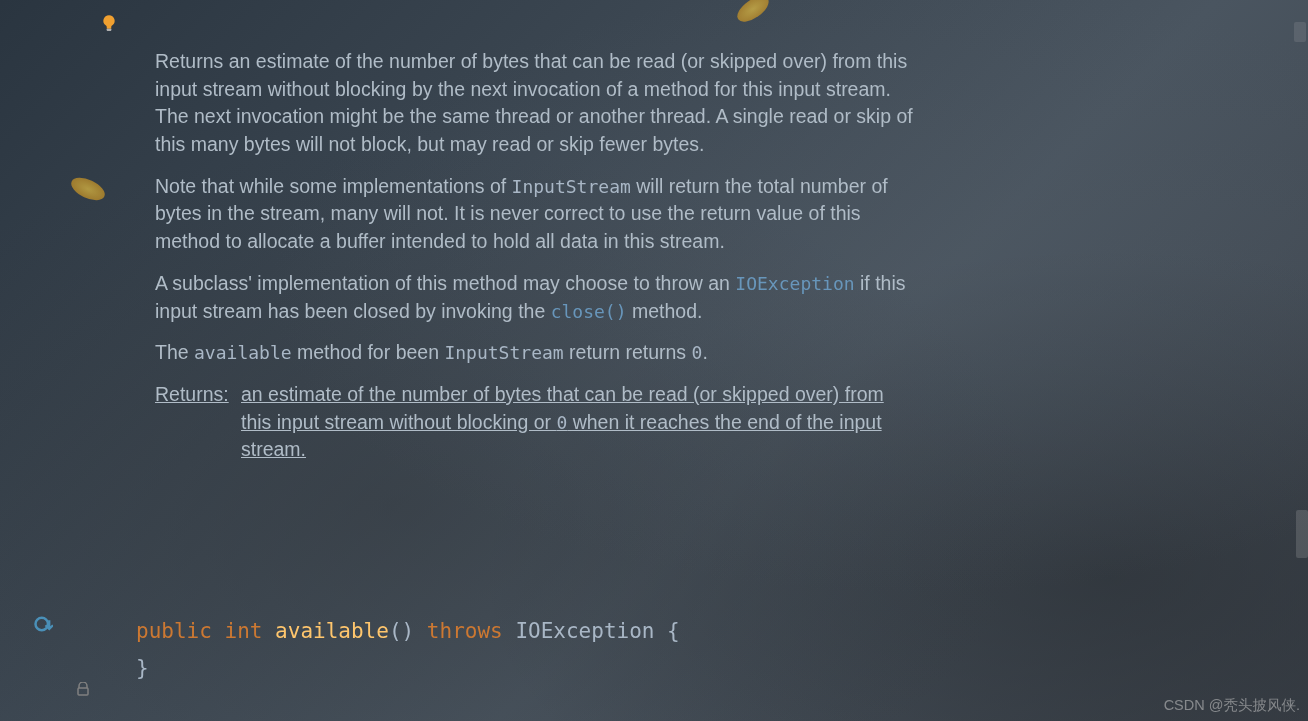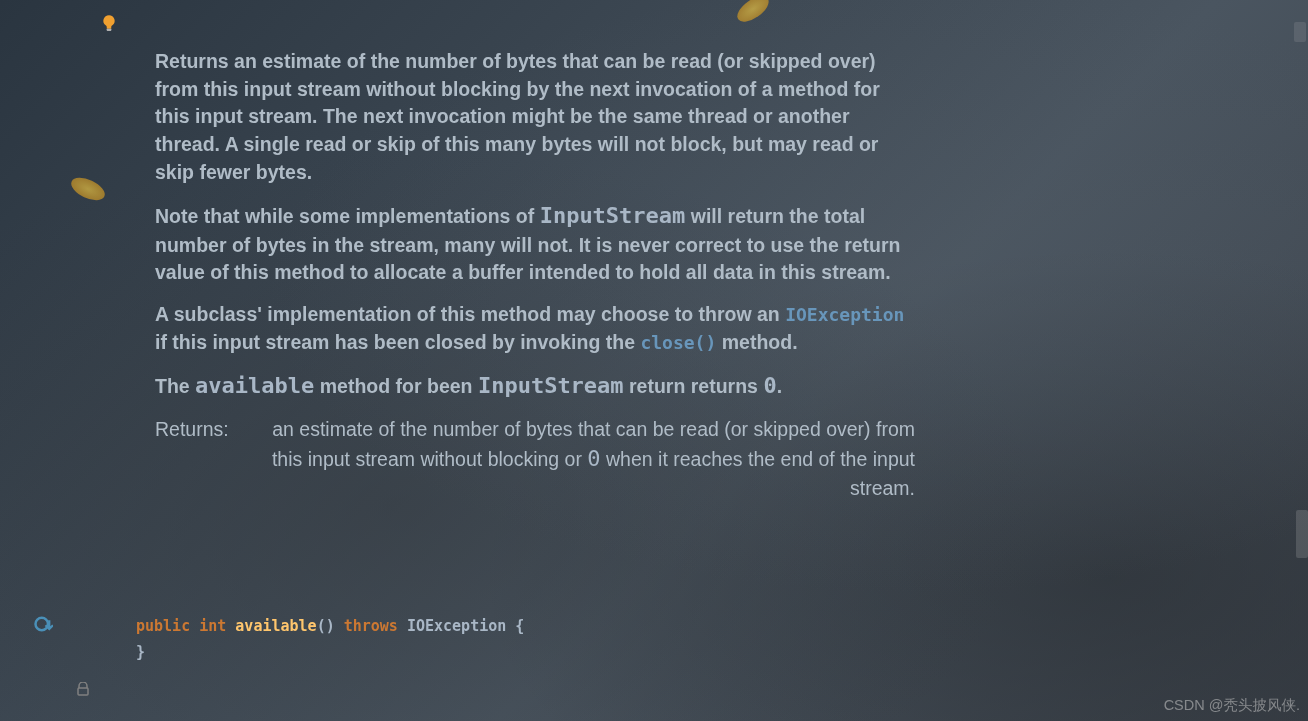--- a/index.html
+++ b/index.html
@@ -45,54 +45,52 @@
       position: absolute;
       left: 155px;
       top: 48px;
       width: 760px;
       font-size: 19.5px;
       line-height: 1.42;
       color: #b0bcc7;
     }
     .doc-panel p {
       margin-bottom: 14px;
-      font-weight: bold;
     }
     .code-inline {
       font-family: 'Consolas', 'Monaco', monospace;
       color: #a9b7c6;
-      font-size: 22px;
+      font-size: 18px;
     }
     .code-link {
       font-family: 'Consolas', 'Monaco', monospace;
       color: #6896bb;
       font-size: 18px;
     }
     .tag-section {
       display: grid;
       grid-template-columns: 80px 1fr;
       column-gap: 6px;
       margin-bottom: 8px;
       font-size: 19.5px;
+      text-decoration: underline;
     }
     .tag-label {
       color: #b0bcc7;
     }
     .tag-body {
       color: #b0bcc7;
-      text-align: right;
     }
     .code-area {
       position: absolute;
       left: 136px;
       top: 613px;
       font-family: 'Consolas', 'Monaco', monospace;
-      font-size: 15px;
+      font-size: 21px;
       line-height: 1.75;
-      font-weight: bold;
     }
     .kw { color: #cc7832; }
     .method { color: #ffc66d; }
     .punct { color: #a9b7c6; }
     .exc { color: #a9b7c6; }
     .num { color: #6897bb; }
     .brace { color: #a9b7c6; }
     .line2 { padding-left: 48px; }
     .gutter-icon {
       position: absolute;

